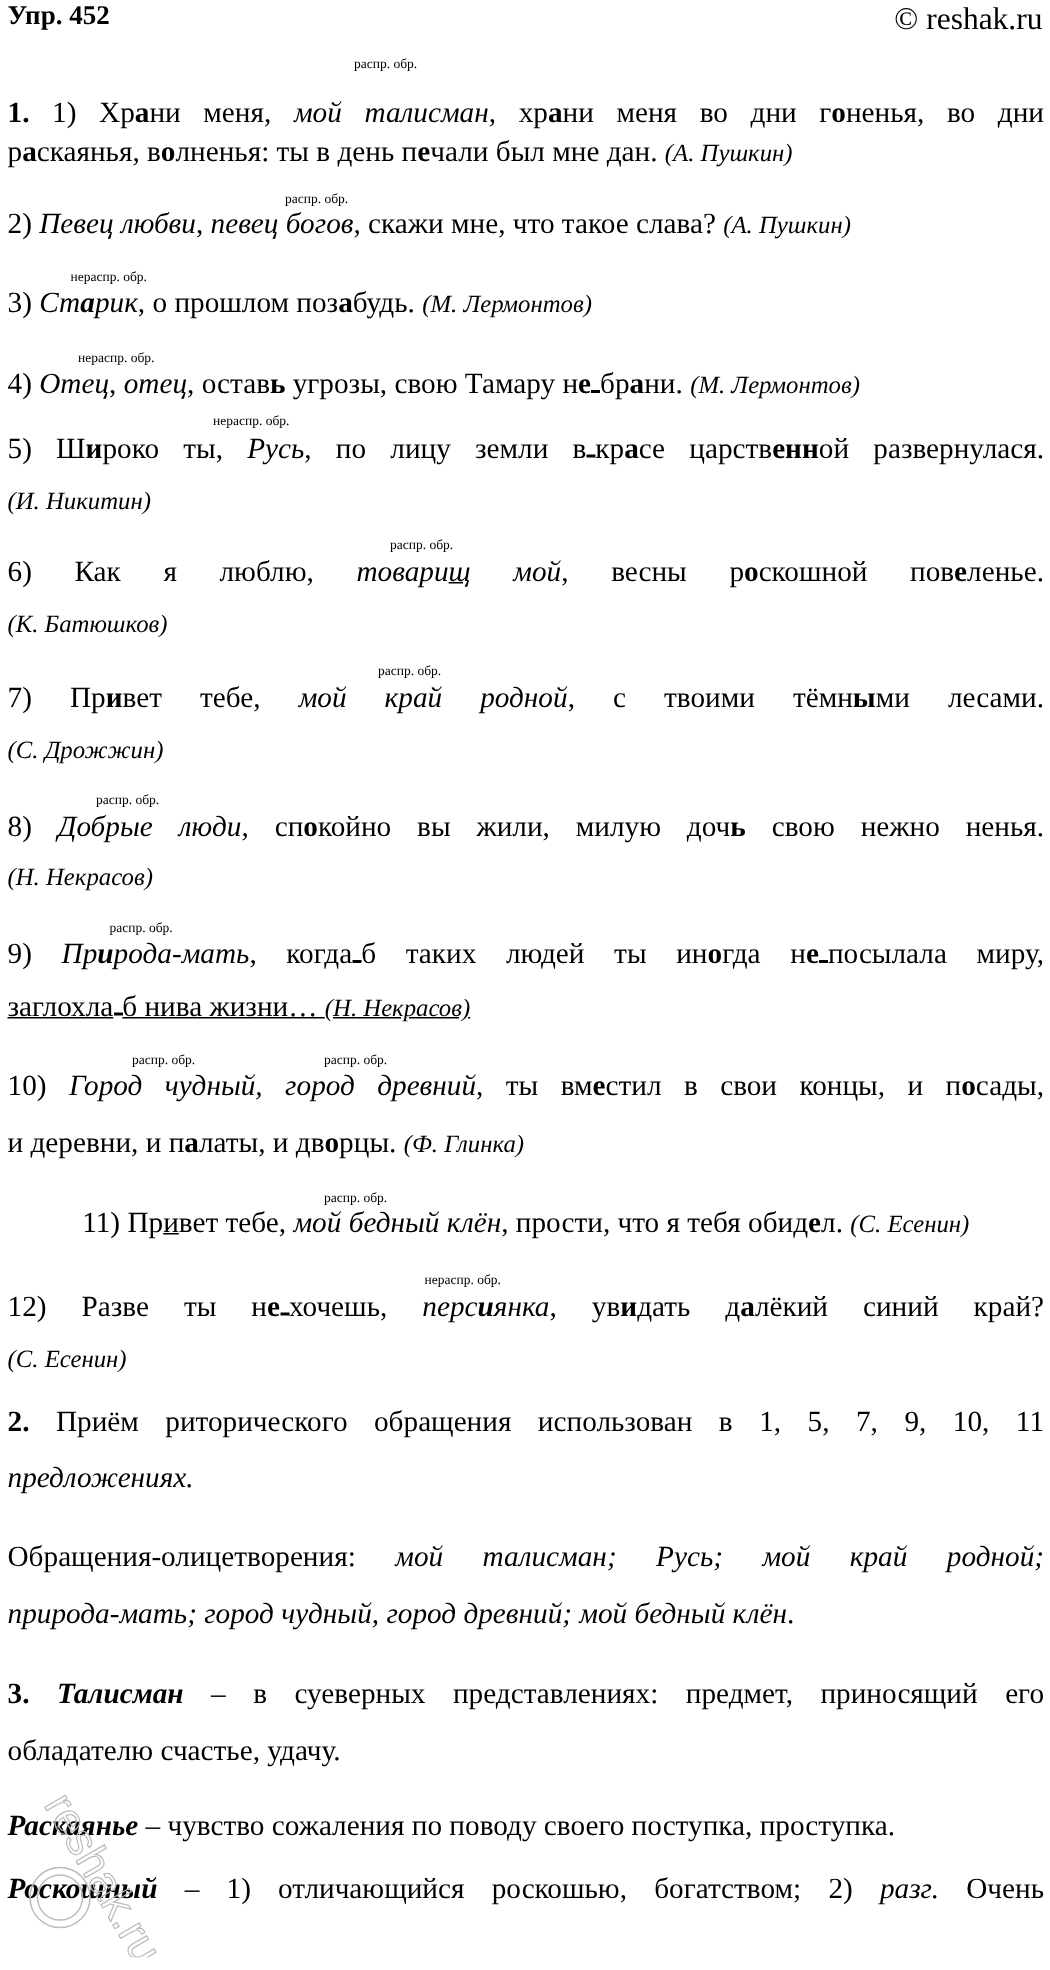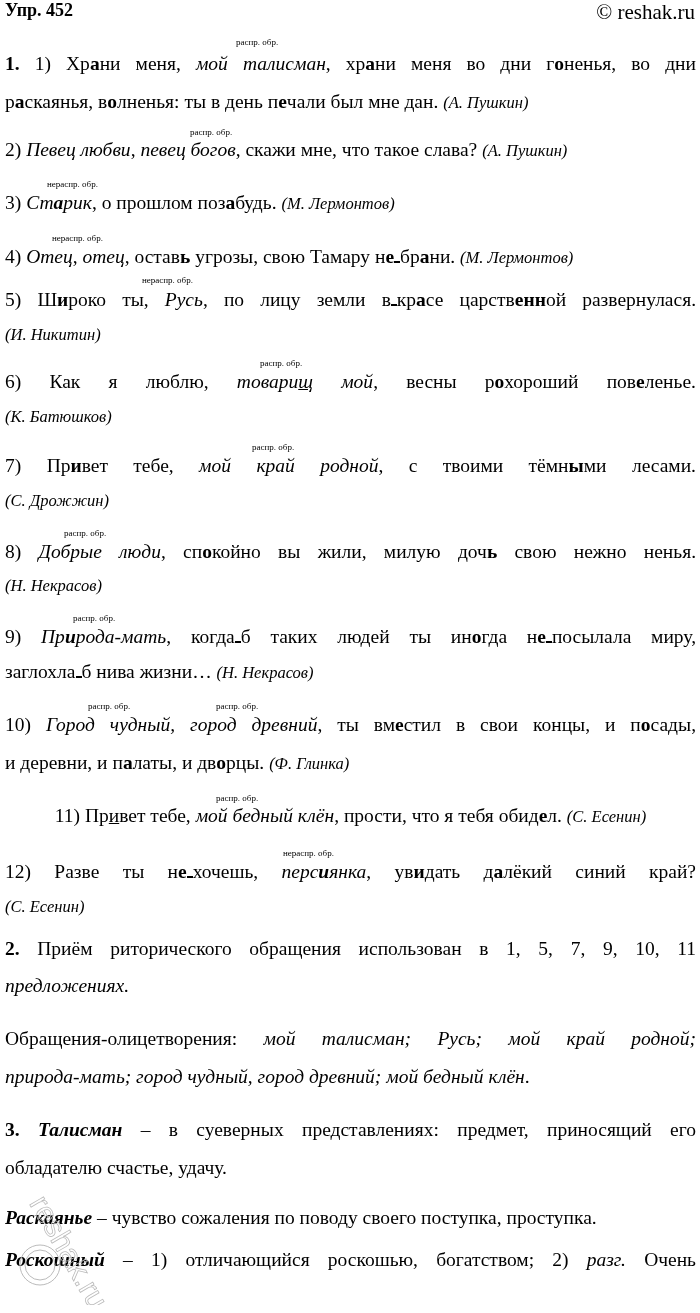--- a/index.html
+++ b/index.html
@@ -17,21 +17,21 @@
   .gap { display:inline-block; width:6px; border-bottom:2px solid #000; height:2px; vertical-align:baseline; }
   .wm { position:absolute; left:0px; top:1185px; width:120px; height:120px; pointer-events:none; }
 </style>
 </head>
 <body>
 
 <div class="hdr-left">Упр. 452</div>
 <div class="hdr-right">© reshak.ru</div>
 
 <div class="note" style="left:236px;top:37px;">распр. обр.</div>
-<div class="line just" style="top:52px;">
+<div class="line just" style="top:64px;">
   <b>1.</b> <span>1)</span> <span>Хр</span><b>а</b><span>ни меня, </span><i><span>мой</span> <span>талисман</span></i><span>, хр</span><b>а</b><span>ни меня во дни г</span><b>о</b><span>ненья, во дни</span>
 </div>
 <div class="line" style="top:90px;">
   <span>р</span><b>а</b><span>скаянья, в</span><b>о</b><span>лненья: ты в день п</span><b>е</b><span>чали был мне дан. </span><span class="auth">(А. Пушкин)</span>
 </div>
 
 <div class="note" style="left:190px;top:127px;">распр. обр.</div>
 <div class="line" style="top:138px;">
   <span>2)</span> <i>Певец любви</i><span>, </span><i>певец богов</i><span>, скажи мне, что такое слава? </span><span class="auth">(А. Пушкин)</span>
 </div>
@@ -49,21 +49,21 @@
 <div class="note" style="left:142px;top:275px;">нераспр. обр.</div>
 <div class="line just" style="top:288px;">
   <span>5)</span> <span>Ш</span><b>и</b><span>роко ты, </span><i>Русь</i><span>, по лицу земли в</span><span class="gap"></span><span>кр</span><b>а</b><span>се царств</span><b>е</b><b>нн</b><span>ой развернулася.</span>
 </div>
 <div class="line" style="top:322px;">
   <span class="auth">(И. Никитин)</span>
 </div>
 
 <div class="note" style="left:260px;top:358px;">распр. обр.</div>
 <div class="line just" style="top:370px;">
-  <span>6)</span> <span>Как я люблю, </span><i><span>товари</span><span class="u">щ</span><span> мой</span></i><span>, весны р</span><b>о</b><span>хороший пов</span><b>е</b><span>ленье.</span>
+  <span>6)</span> <span>Как я люблю, </span><i><span>товари</span><span class="u">щ</span><span> мой</span></i><span>, весны р</span><b>о</b><span>скошной пов</span><b>е</b><span>ленье.</span>
 </div>
 <div class="line" style="top:404px;">
   <span class="auth">(К. Батюшков)</span>
 </div>
 
 <div class="note" style="left:252px;top:442px;">распр. обр.</div>
 <div class="line just" style="top:454px;">
   <span>7)</span> <span>Пр</span><b>и</b><span>вет тебе, </span><i>мой край родной</i><span>, с твоими тёмн</span><b>ы</b><span>ми лесами.</span>
 </div>
 <div class="line" style="top:488px;">
@@ -75,21 +75,21 @@
   <span>8)</span> <i>Добрые люди</i><span>, сп</span><b>о</b><span>койно вы жили, милую доч</span><b>ь</b><span> свою нежно ненья.</span>
 </div>
 <div class="line" style="top:573px;">
   <span class="auth">(Н. Некрасов)</span>
 </div>
 
 <div class="note" style="left:73px;top:613px;">распр. обр.</div>
 <div class="line just" style="top:625px;">
   <span>9)</span> <i><span>Пр</span><b>и</b><span>рода-мать</span></i><span>, когда</span><span class="gap"></span><span>б таких людей ты ин</span><b>о</b><span>гда н</span><b>е</b><span class="gap"></span><span>посылала миру,</span>
 </div>
-<div class="line" style="top:660px;">
+<div class="line" style="top:660px;text-decoration:underline;">
   <span>заглохла</span><span class="gap"></span><span>б нива жизни… </span><span class="auth">(Н. Некрасов)</span>
 </div>
 
 <div class="note" style="left:88px;top:701px;">распр. обр.</div>
 <div class="note" style="left:216px;top:701px;">распр. обр.</div>
 <div class="line just" style="top:713px;">
   <span>10)</span> <i><span>Город чудный, </span><span>город древний</span></i><span>, ты вм</span><b>е</b><span>стил в свои концы, и п</span><b>о</b><span>сады,</span>
 </div>
 <div class="line" style="top:751px;">
   <span>и деревни, и п</span><b>а</b><span>латы, и дв</span><b>о</b><span>рцы. </span><span class="auth">(Ф. Глинка)</span>

